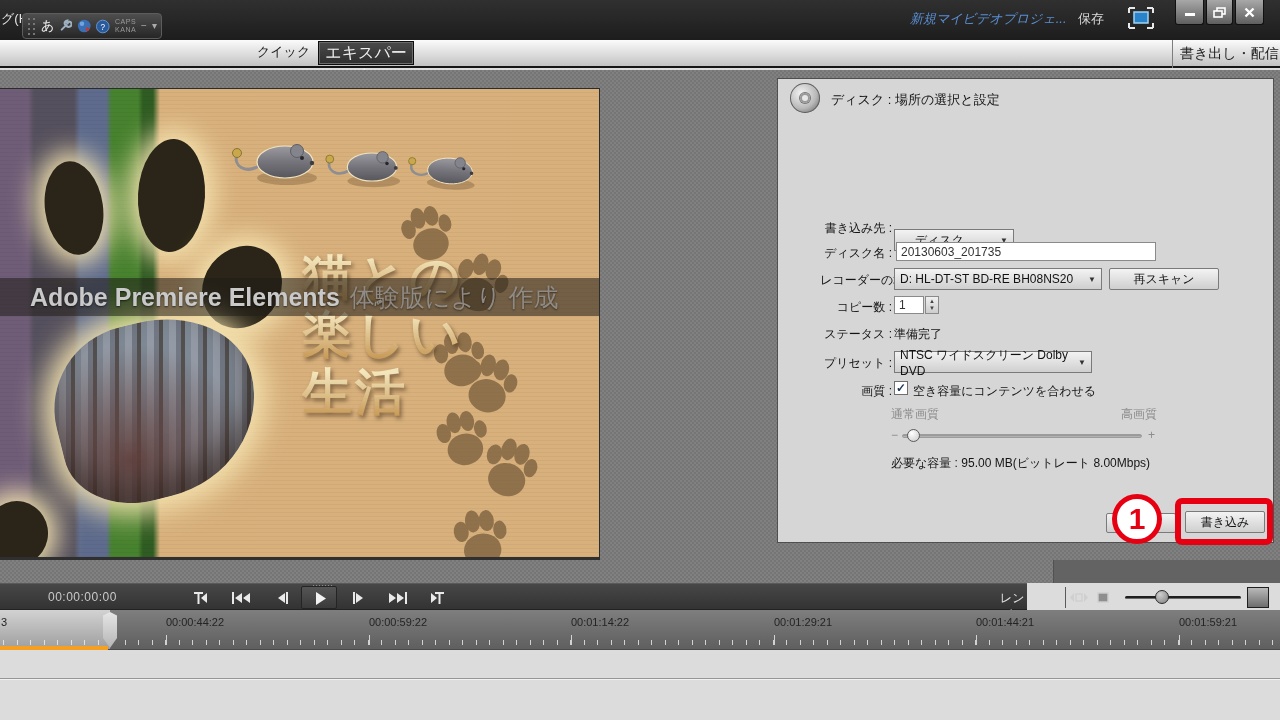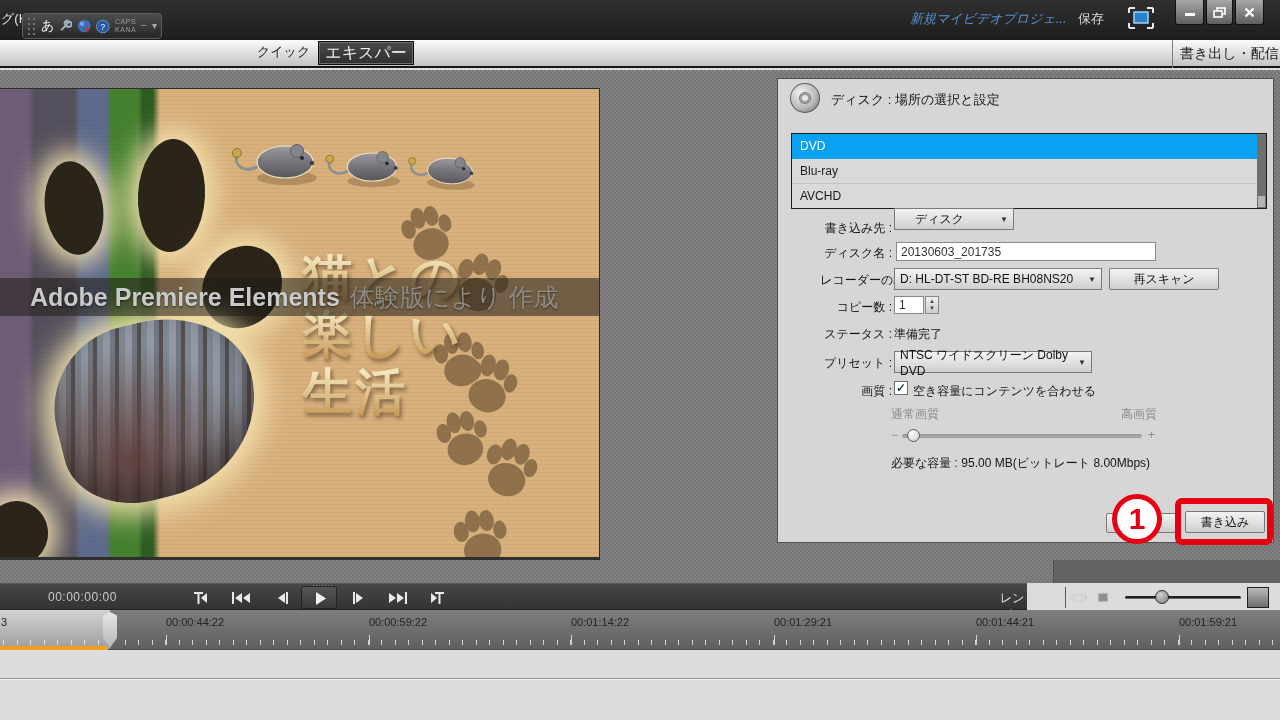--- a/index.html
+++ b/index.html
@@ -277,31 +277,23 @@
     <div class="watermark">
       <span class="wm-brand">Adobe Premiere Elements</span>
       <span class="wm-rest">体験版により 作成</span>
     </div>
   </div>
 
   <div class="dialog">
     <div class="dlg-disc-icon"></div>
     <div class="dlg-header">ディスク : 場所の選択と設定</div>
 
-    <div class="disc-list">
-      <div class="disc-row selected">DVD</div>
-      <div class="disc-row">Blu-ray</div>
-      <div class="disc-row" style="border-bottom:none;">AVCHD</div>
-      <div class="disc-scroll">
-        <div class="disc-thumb"></div>
-      </div>
-    </div>
 
     <div class="fld-label" style="top:141px;">書き込み先 :</div>
-    <div class="ctl dd" style="left:116px;top:129px;width:120px;height:22px;padding-left:20px;">
+    <div class="ctl dd" style="left:116px;top:150px;width:120px;height:22px;padding-left:20px;">
       <span>ディスク</span>
       <span class="dd-arrow">▼</span>
     </div>
 
     <div class="fld-label" style="top:166px;">ディスク名 :</div>
     <div class="ctl txt-input" style="left:118px;top:163px;width:260px;height:19px;">
       <span>20130603_201735</span>
     </div>
 
     <div class="fld-label" style="top:193px;margin-left:32px;">レコーダーの場所 :</div>

